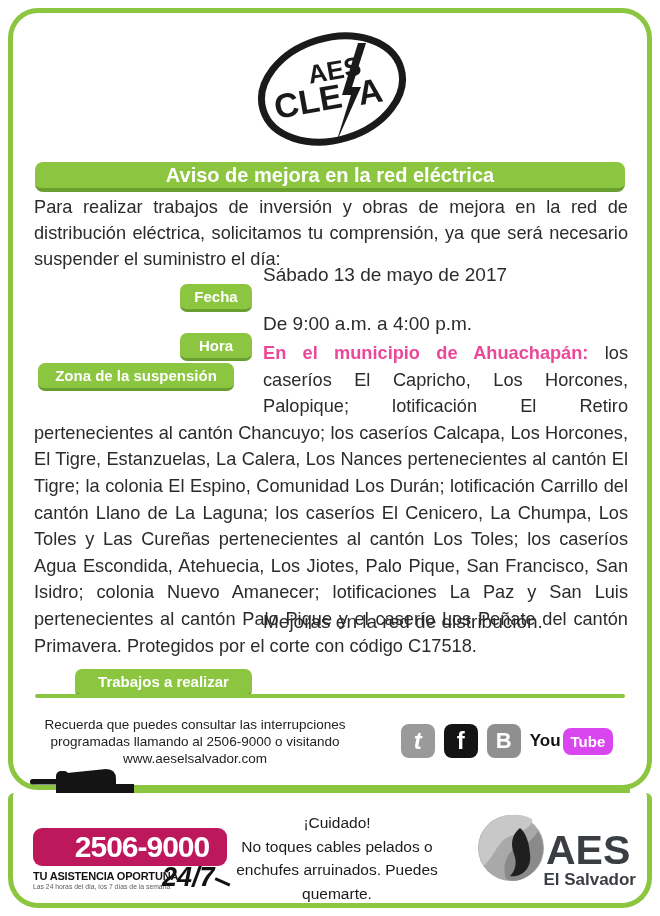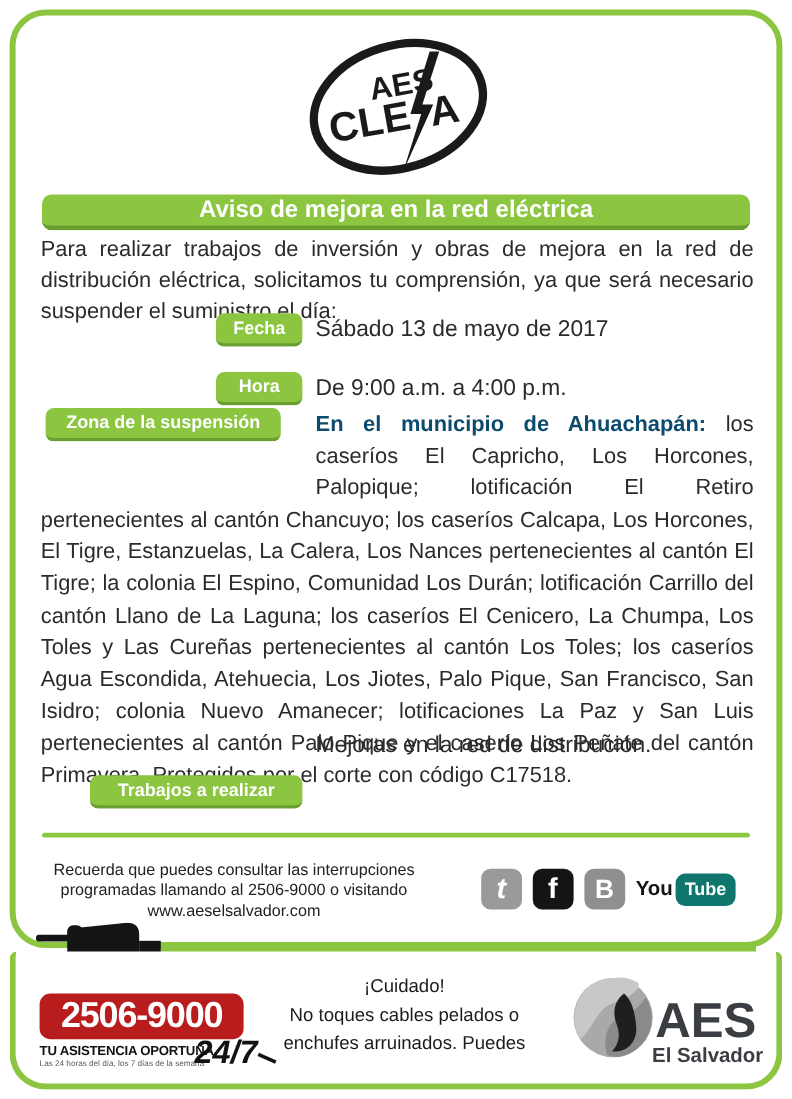--- a/index.html
+++ b/index.html
@@ -26,52 +26,53 @@
     background:#8CC640;border-bottom:4px solid #689F30;border-radius:8px;
     color:#fff;font-weight:bold;font-size:20px;text-align:center;line-height:27px;
   }
   .intro{
     left:34px;top:194px;width:594px;margin:0;
     font-size:18.2px;line-height:26px;text-align:justify;color:#2b2b2b;
   }
   .chip{
     background:#8CC640;border-bottom:3px solid #689F30;border-radius:7px;
     color:#fff;font-weight:bold;font-size:15px;text-align:center;
-    display:flex;align-items:center;justify-content:center;box-sizing:border-box;
+    display:flex;align-items:center;justify-content:center;box-sizing:border-box;margin-top:23px;
   }
   .chip-fecha{left:180px;top:261px;width:72px;height:28px;}
   .chip-hora{left:180px;top:310px;width:72px;height:28px;}
   .chip-trabajos{left:75px;top:646px;width:177px;height:28px;}
   .val{font-size:19px;color:#2b2b2b;}
   .val-fecha{left:263px;top:264px;}
   .val-hora{left:263px;top:313px;}
   .val-trabajos{left:263px;top:611px;}
   .zona{left:34px;top:340px;width:594px;}
   .zona-float{float:left;width:229px;height:56px;}
   .zona-chip{width:196px;height:28px;margin-left:4px;}
   .zona-text{margin:0;font-size:18.2px;line-height:26.6px;text-align:justify;color:#2b2b2b;}
-  .zona-text b{color:#0c4a6e;}
+  .zona-text b{color:#ec4899;}
   .divider{left:35px;top:694px;width:590px;height:4px;background:#8CC640;border-radius:2px;}
   .f-left{left:36px;top:716px;width:318px;text-align:center;font-size:13.5px;line-height:17px;color:#222;}
   .f-right{left:386px;top:715px;width:242px;text-align:center;}
   .f-right .head{font-size:11px;font-weight:bold;color:#1c1c1c;}
   .icons{display:flex;align-items:center;justify-content:center;gap:9px;margin-top:9px;}
   .sq{width:34px;height:34px;border-radius:8px;display:flex;align-items:center;justify-content:center;
       color:#fff;font-weight:bold;}
   .sq.tw{background:#9a9a9a;font-size:24px;font-style:italic;}
   .sq.fb{background:#141414;font-size:24px;}
   .sq.bl{background:#8f8f8f;font-size:22px;}
   .yt{display:flex;align-items:center;gap:2px;}
   .yt .you{color:#141414;font-weight:bold;font-size:17px;}
-  .yt .tube{background:#0f766e;border-radius:8px;color:#fff;font-weight:bold;font-size:15px;
+  .yt .tube{background:#d946ef;border-radius:8px;color:#fff;font-weight:bold;font-size:15px;
             padding:5px 8px;}
   .phone-box{
-    left:33px;top:828px;width:170px;height:38px;background:#b91c1c;border-radius:9px;
+    left:33px;top:828px;width:170px;height:38px;background:#be185d;border-radius:9px;
     color:#fff;font-weight:bold;font-size:30px;display:flex;align-items:center;justify-content:center;
     letter-spacing:-1px;
+    padding-left:24px;
   }
   .tagline{left:33px;top:870px;font-size:11px;font-weight:bold;color:#121212;letter-spacing:-0.2px;}
   .subtext{left:33px;top:883px;font-size:6.8px;color:#5a5a5a;}
   .badge247{left:162px;top:862px;font-size:27px;font-weight:bold;font-style:italic;color:#121212;}
   .badge247 .tail{display:inline-block;width:16px;height:2.5px;background:#121212;
                   transform:rotate(24deg) translateY(-4px);margin-left:-2px;}
   .caution{left:228px;top:811px;width:218px;text-align:center;font-size:15.5px;line-height:23.5px;color:#1b1b1b;}
   .logo-svg{left:250px;top:25px;}
   .plug-svg{left:28px;top:769px;}
   .aes-svg{left:476px;top:806px;}
@@ -144,20 +145,21 @@
 
 <div class="abs phone-box">2506-9000</div>
 <div class="abs tagline">TU ASISTENCIA OPORTUNA</div>
 <div class="abs subtext">Las 24 horas del día, los 7 días de la semana</div>
 <div class="abs badge247"><span>24/7</span><span class="tail"></span></div>
 
 <div class="abs caution">
   <div>¡Cuidado!</div>
   <div>No toques cables pelados o</div>
   <div>enchufes arruinados. Puedes</div>
+  <div>quemarte.</div>
 </div>
 
 <svg class="abs aes-svg" width="164" height="92" viewBox="0 0 164 92">
   <g>
     <circle cx="35" cy="42" r="33" fill="#a9a9a9"></circle>
     <path d="M35 9 A33 33 0 0 0 8 60 C20 48 22 34 35 30 C50 25 58 18 56 13 A33 33 0 0 0 35 9 Z" fill="#c8c8c8"></path>
     <path d="M62 25 C56 36 48 38 40 42 C30 47 26 60 30 73 C40 78 54 72 62 60 A33 33 0 0 0 62 25 Z" fill="#8a8a8a"></path>
     <path d="M44 22 C36 28 34 38 38 48 C41 56 40 64 34 70 C46 72 56 62 54 48 C53 36 50 27 44 22 Z" fill="#1f1f1f"></path>
   </g>
   <text x="70" y="58" font-size="41" font-weight="bold" fill="#3a3d42" font-family="Liberation Sans, sans-serif">AES</text>

